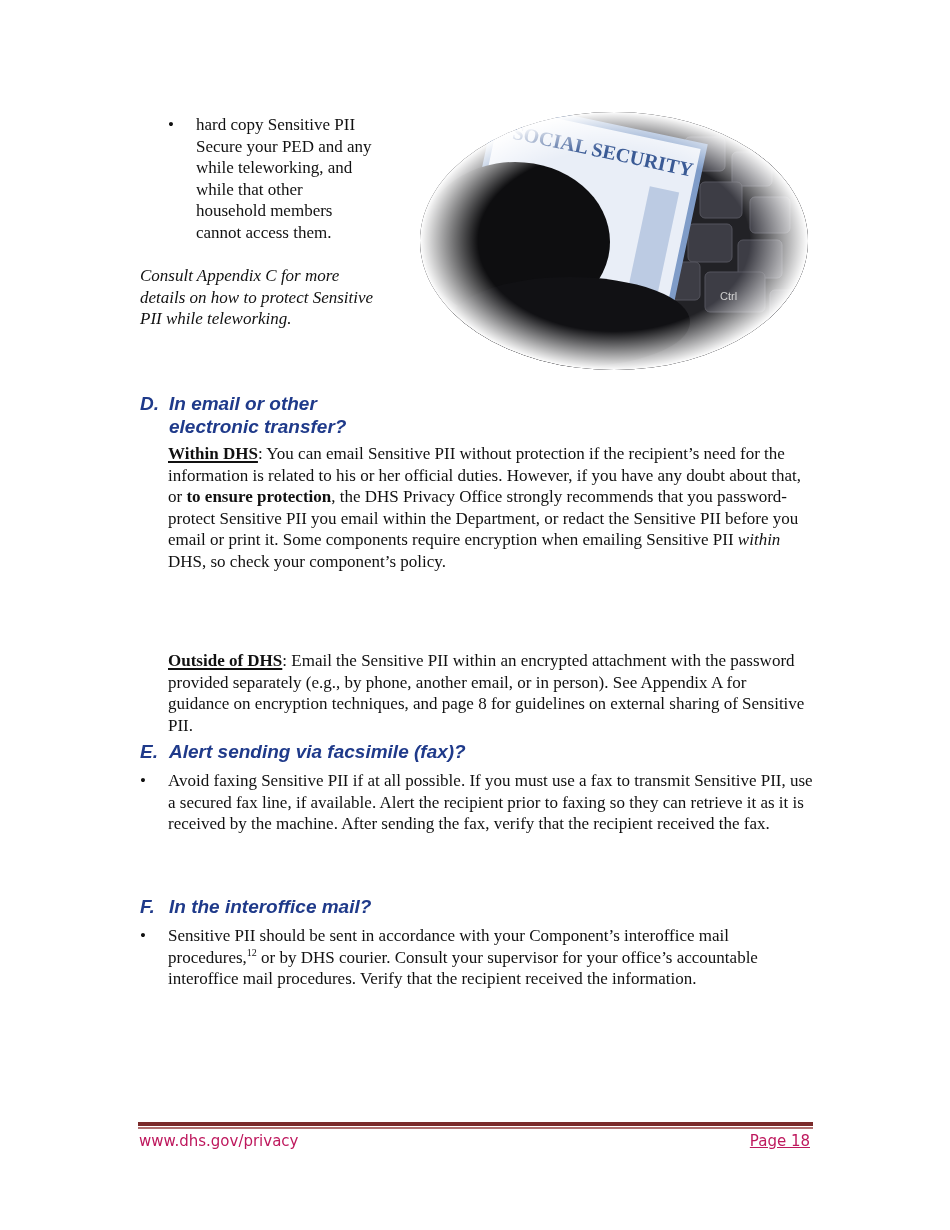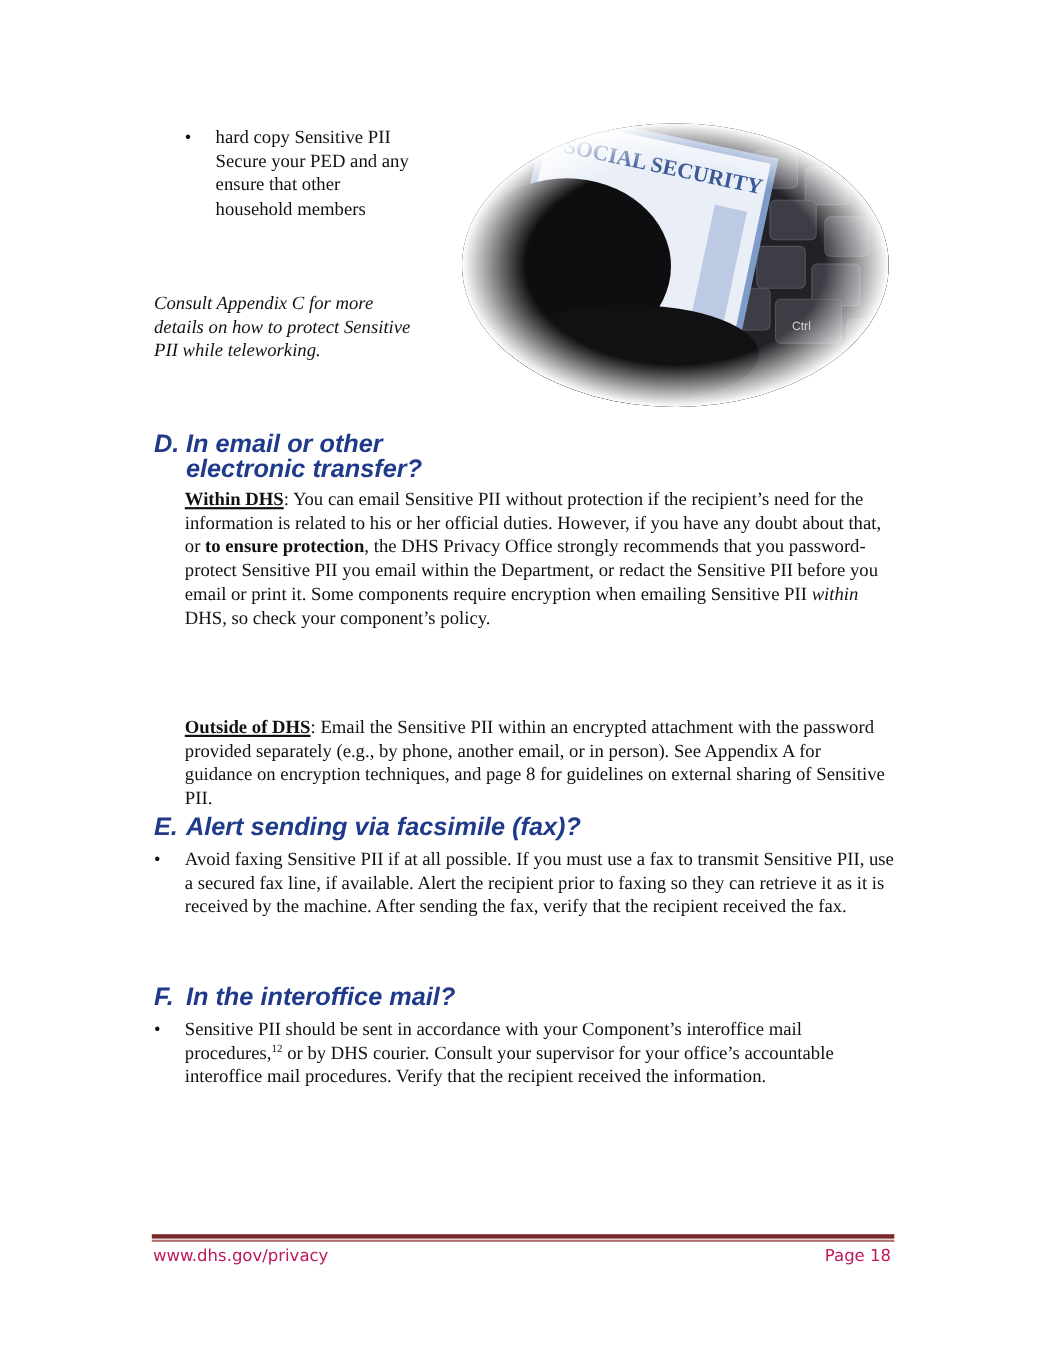--- a/index.html
+++ b/index.html
@@ -1,41 +1,43 @@
 <!DOCTYPE html>
 <html><head>
 <meta charset="utf-8">
 <style>
   html, body { margin: 0; padding: 0; background: #ffffff; }
   body { width: 950px; height: 1230px; position: relative; overflow: hidden;
          font-family: "Liberation Serif", serif; color: #111; }
   .abs { position: absolute; }
   .serif { font-family: "Liberation Serif", serif; font-size: 17px; line-height: 21.6px; color: #111; }
   .heading { font-family: "Liberation Sans", sans-serif; font-weight: bold; font-style: italic;
-             color: #1f3a8a; font-size: 23px; line-height: 23px; }
+             color: #1f3a8a; font-size: 19px; line-height: 23px; }
   .heading .letter { display: inline-block; width: 29px; }
   .bullet { position: absolute; left: -28px; top: 0; }
   u.ul { text-decoration: underline; text-decoration-thickness: 2px; text-underline-offset: 2px; }
   .photo { left: 420px; top: 112px; width: 388px; height: 258px; border-radius: 50%;
            overflow: hidden;
            background: radial-gradient(ellipse at 55% 55%, #2a2a2e 0%, #1a1a1c 45%, #3a3a40 62%, #ffffff 76%);
   }
   .footer-rule-thick { left: 138px; top: 1122px; width: 675px; height: 4px; background: #7a2a2a; }
   .footer-rule-thin { left: 138px; top: 1127px; width: 675px; height: 2px; background: #b07070; }
   .footer-text { font-family: "DejaVu Sans", sans-serif; font-size: 15px; color: #be185d; }
 </style>
 </head>
 <body>
 
 <div class="abs serif" style="left:196px; top:114px; width:230px;">
   <span class="bullet">•</span>
   <div>hard copy Sensitive PII</div>
   <div>Secure your PED and any</div>
-  <div>ensure that other</div>
+  <div>while teleworking, and</div>
+  <div>while that other</div>
   <div>household members</div>
+  <div>cannot access them.</div>
 </div>
 
 <div class="abs serif" style="left:140px; top:265px; width:280px; font-style:italic;">
   <div>Consult Appendix C for more</div>
   <div>details on how to protect Sensitive</div>
   <div>PII while teleworking.</div>
 </div>
 
 <div class="abs photo">
   <svg width="388" height="258" viewBox="0 0 388 258">
@@ -97,13 +99,13 @@
   <span class="letter">F.</span><span>In the interoffice mail?</span>
 </div>
 <div class="abs serif" style="left:168px; top:925px; width:640px;">
   <span class="bullet">•</span>
   <span>Sensitive PII should be sent in accordance with your Component’s interoffice mail procedures,</span><sup style="font-size:10px; line-height:0;">12</sup><span> or by DHS courier.  Consult your supervisor for your office’s accountable interoffice mail procedures.  Verify that the recipient received the information.</span>
 </div>
 
 <div class="abs footer-rule-thick"></div>
 <div class="abs footer-rule-thin"></div>
 <div class="abs footer-text" style="left:139px; top:1132px;">www.dhs.gov/privacy</div>
-<div class="abs footer-text" style="right:140px; top:1132px;">Page 18</div>
+<div class="abs footer-text" style="right:140px; top:1132px;text-decoration:underline;">Page 18</div>
 
 </body></html>

